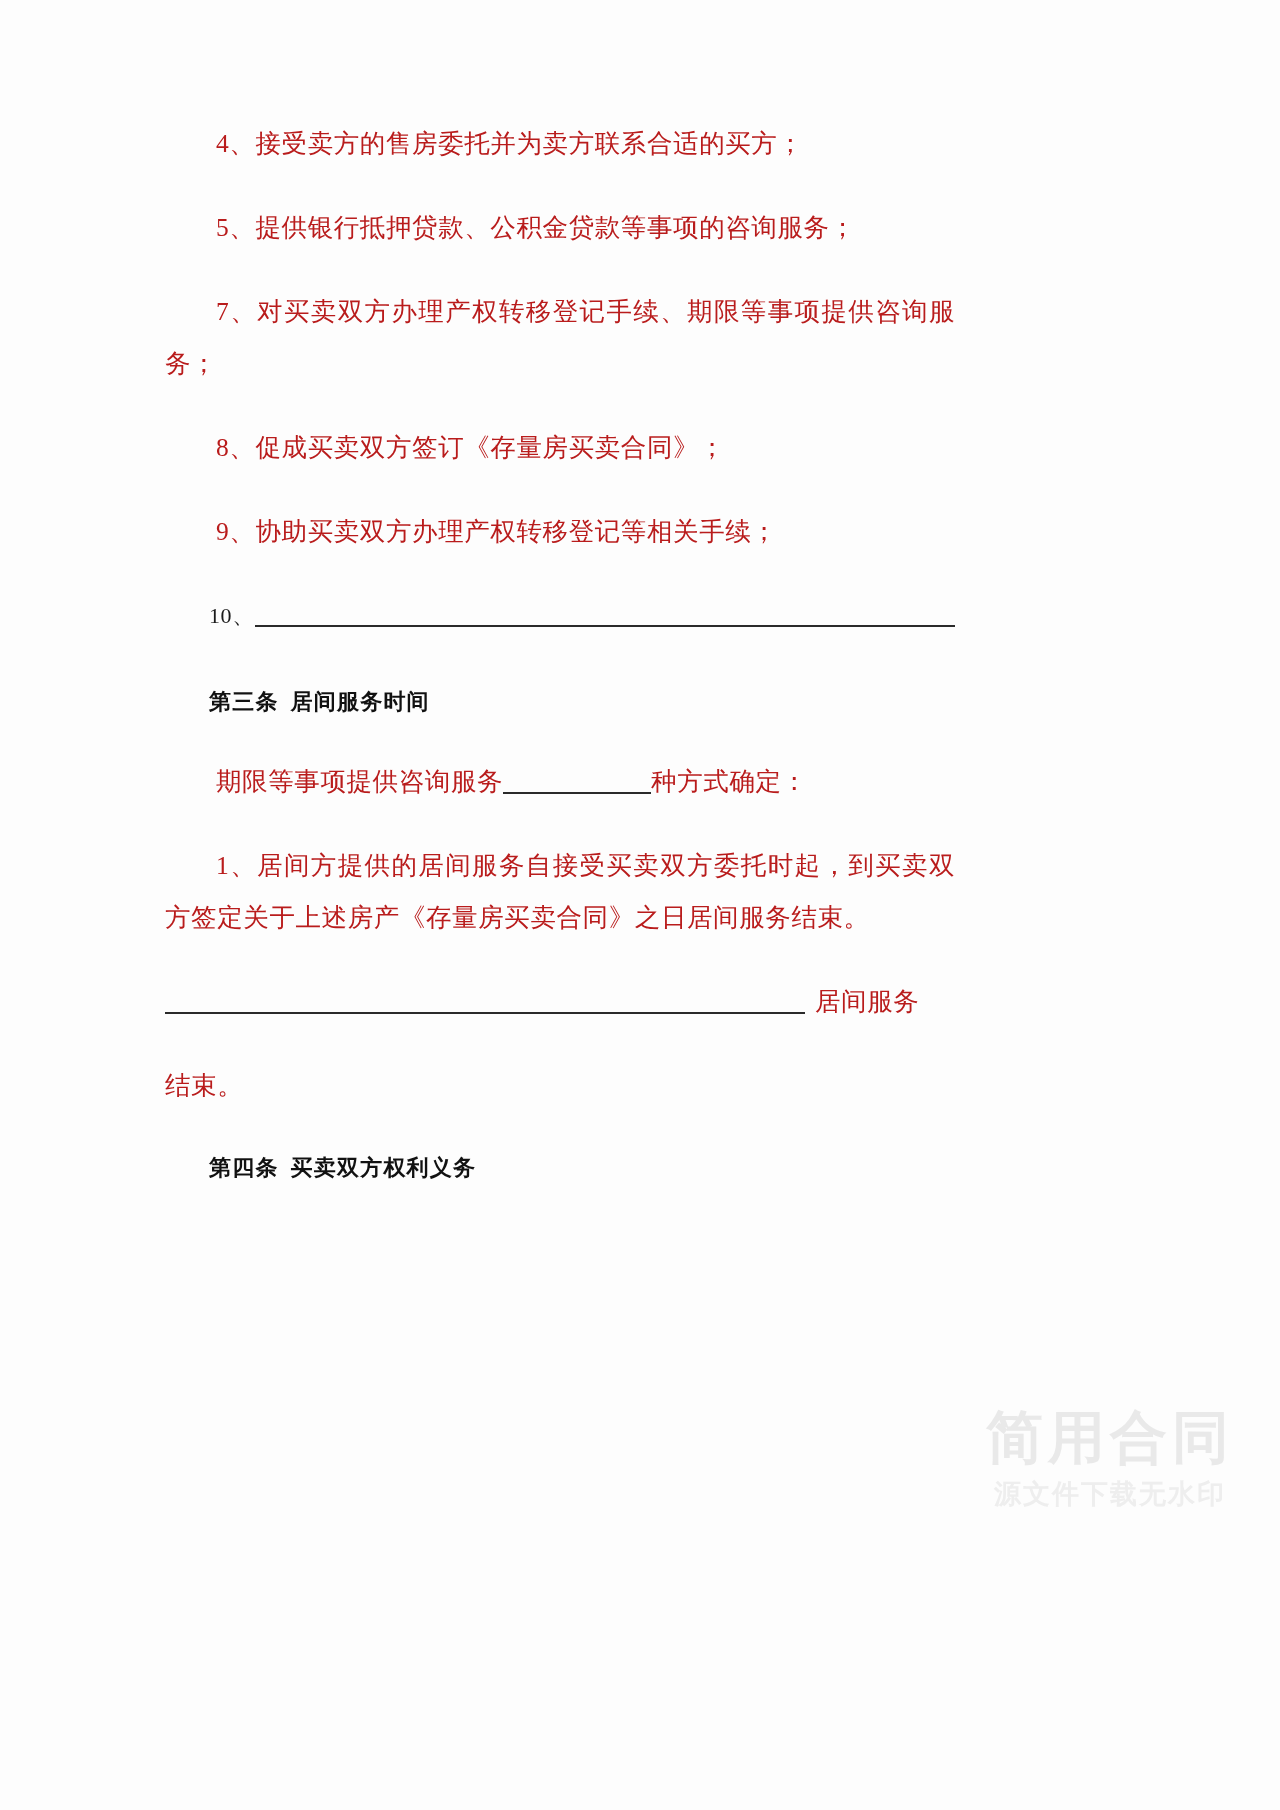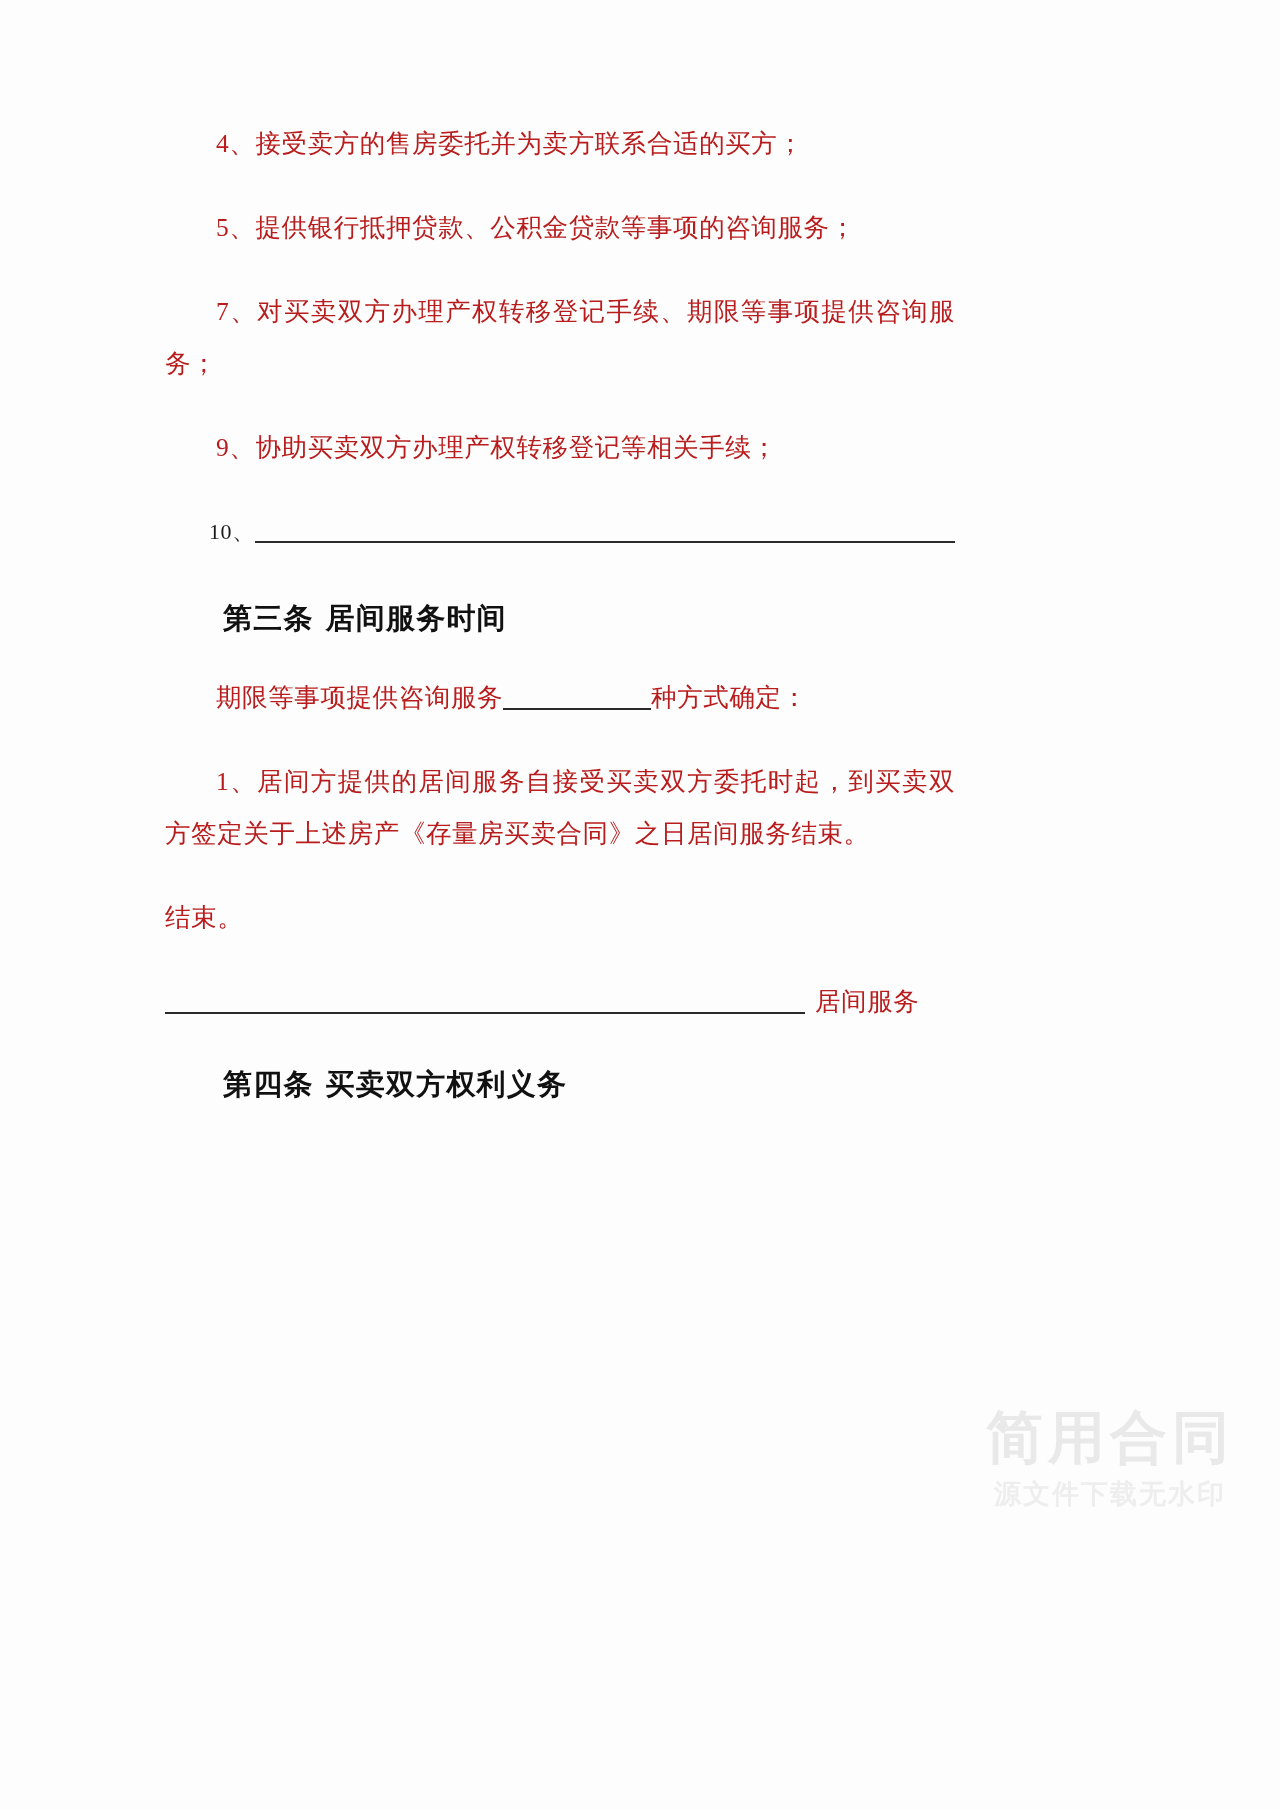--- a/index.html
+++ b/index.html
@@ -48,21 +48,21 @@
   .para.no-indent {
     text-indent: 0;
   }
 
   .para.tight {
     margin-bottom: 26px;
   }
 
   .heading {
     font-family: "Liberation Sans", "DejaVu Sans", sans-serif;
-    font-size: 29px;
+    font-size: 22px;
     font-weight: bold;
     color: #111111;
     line-height: 48px;
     margin: 0 0 30px 0;
     text-indent: 2em;
     letter-spacing: 1.2px;
   }
 
   .heading .gap {
     display: inline-block;
@@ -132,35 +132,36 @@
 
   <div class="content">
 
     <p class="para">4、接受卖方的售房委托并为卖方联系合适的买方；</p>
 
     <p class="para">5、提供银行抵押贷款、公积金贷款等事项的咨询服务；</p>
 
 
     <p class="para">7、对买卖双方办理产权转移登记手续、期限等事项提供咨询服务；</p>
 
+    <p class="para">8、促成买卖双方签订《存量房买卖合同》；</p>
 
     <p class="para">9、协助买卖双方办理产权转移登记等相关手续；</p>
 
     <p class="item10"><span>10、</span><span class="blank blank-10"></span></p>
 
     <h2 class="heading"><span>第三条</span><span class="gap"></span><span>居间服务时间</span></h2>
 
     <p class="para line-with-blank"><span style="display:inline-block;width:2em;"></span><span>期限等事项提供咨询服务</span><span class="blank blank-mid"></span><span>种方式确定：</span></p>
 
     <p class="para">1、居间方提供的居间服务自接受买卖双方委托时起，到买卖双方签定关于上述房产《存量房买卖合同》之日居间服务结束。</p>
 
 
+    <p class="para no-indent line-with-blank"><span class="blank blank-long"></span><span style="display:inline-block;width:10px;"></span><span>居间服务</span></p>
+
     <p class="para no-indent">结束。</p>
-
-    <p class="para no-indent line-with-blank"><span class="blank blank-long"></span><span style="display:inline-block;width:10px;"></span><span>居间服务</span></p>
 
     <h2 class="heading"><span>第四条</span><span class="gap"></span><span>买卖双方权利义务</span></h2>
 
   </div>
 
   <div class="watermark">
     <div class="wm-main">简用合同</div>
     <div class="wm-sub">源文件下载无水印</div>
   </div>
 

